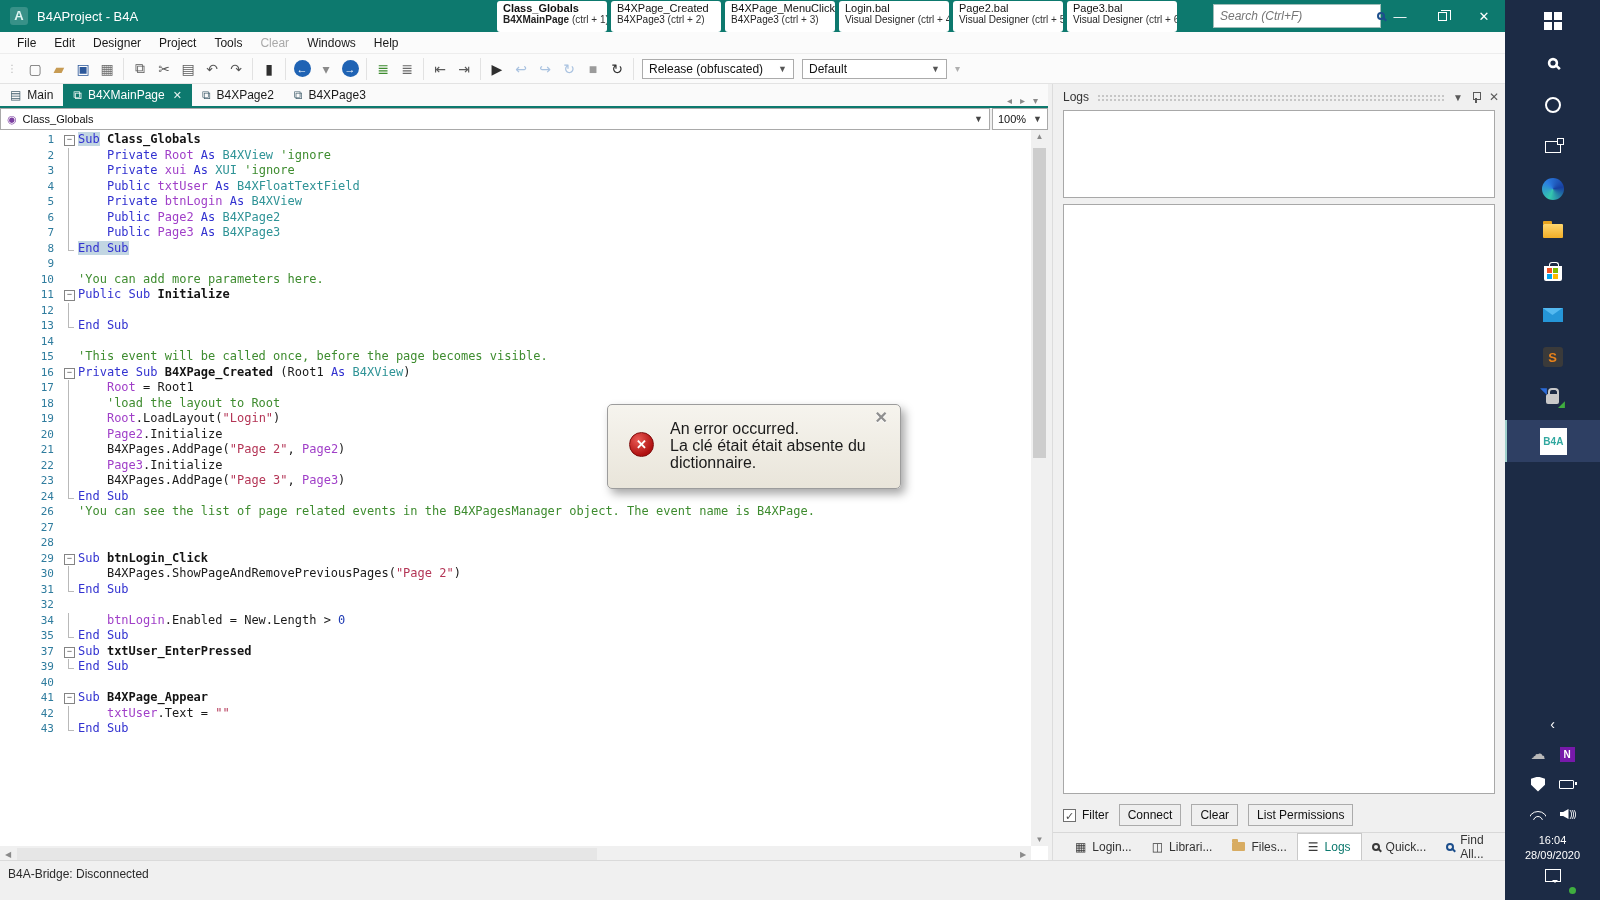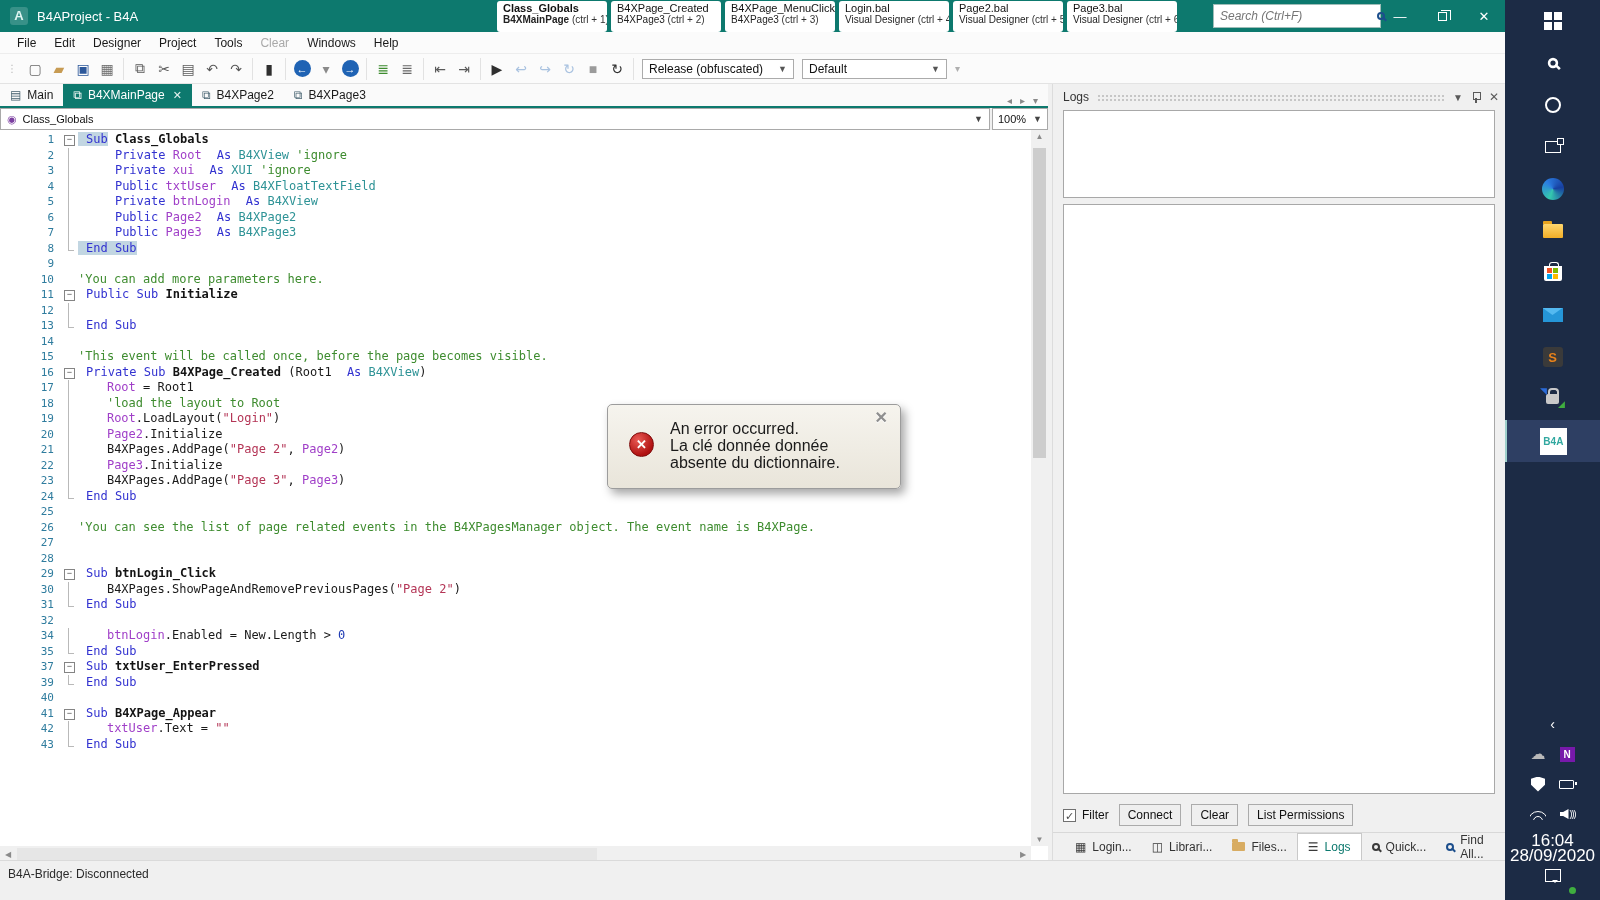--- a/index.html
+++ b/index.html
@@ -64,21 +64,21 @@
   
   .editor { position:absolute; left:0; top:130px; width:1048px; height:732px; background:#fff; }
   .code-scroll { position:absolute; left:0; top:0; right:17px; bottom:16px; overflow:hidden; padding-top:2px; }
   .code-line { display:flex; height:15.5px; line-height:15.5px; white-space:pre; }
   .ln-num { width:64px; flex:none; text-align:right; padding-right:10px; font-family:"DejaVu Sans Mono",monospace; font-size:11px; color:var(--line-number); }
   .fold { width:14px; flex:none; position:relative; }
   .fold-s::before { content:'−'; position:absolute; left:0; top:3px; width:9px; height:9px; border:1px solid #848484; background:#fff; font-size:9px; line-height:7px; text-align:center; color:#444; }
   .fold-i::before { content:''; position:absolute; left:4px; top:0; width:1px; height:100%; background:#B9B9B9; }
   .fold-e::before { content:''; position:absolute; left:4px; top:0; width:5px; height:60%; border-left:1px solid #B9B9B9; border-bottom:1px solid #B9B9B9; }
   .code-text { font-family:"DejaVu Sans Mono",monospace; font-size:12px; color:#1A1A1A; white-space:pre; }
-  .tok-k { color:var(--keyword);padding-left:8px; }
+  .tok-k { color:var(--keyword); }
   .tok-g { color:var(--global-var); }
   .tok-y { color:var(--type-name); }
   .tok-c { color:var(--comment); }
   .tok-s { color:var(--string); }
   .tok-n { color:var(--number); }
   .tok-b { font-weight:bold; color:#141414; }
   .tok-h { background:var(--selection); }
   .vscroll { position:absolute; right:0; top:0; width:17px; bottom:16px; background:#F0F0F0; }
   .hscroll { position:absolute; left:0; bottom:0; height:16px; right:17px; background:#F0F0F0; display:flex; align-items:center; }
   .scroll-arrow { color:#8A8A8A; font-size:8px; width:16px; text-align:center; flex:none; }
@@ -155,21 +155,21 @@
   .shield-ico { width:14px; height:15px; background:#fff; clip-path:polygon(50% 0, 100% 15%, 100% 55%, 50% 100%, 0 55%, 0 15%); position:relative; }
   .shield-dot { position:absolute; right:24px; bottom:6px; width:7px; height:7px; background:#3FAE3F; border-radius:50%; }
   .battery-ico { width:15px; height:9px; border:1.5px solid #fff; border-radius:1px; position:relative; }
   .battery-ico::after { content:''; position:absolute; right:-3.5px; top:1.5px; width:2px; height:3px; background:#fff; }
   .wifi-ico { width:16px; height:11px; position:relative; overflow:hidden; }
   .wifi-ico::before { content:''; position:absolute; left:50%; top:2px; transform:translateX(-50%); width:18px; height:18px; border:1.5px solid #fff; border-radius:50%; }
   .wifi-ico::after { content:''; position:absolute; left:50%; top:7px; transform:translateX(-50%); width:8px; height:8px; border:1.5px solid #fff; border-radius:50%; }
   .vol-ico { display:flex; align-items:center; color:#fff; }
   .vol-body { width:9px; height:10px; background:#fff; clip-path:polygon(0 30%, 40% 30%, 100% 0, 100% 100%, 40% 70%, 0 70%); }
   .vol-waves { font-size:9px; margin-left:1px; letter-spacing:-1px; }
-  .clock { text-align:center; font-size:17px; line-height:15px; color:#fff; flex:none; padding:4px 0 6px; }
+  .clock { text-align:center; font-size:11px; line-height:15px; color:#fff; flex:none; padding:4px 0 6px; }
   .action-center { width:16px; height:13px; border:1.5px solid #fff; position:relative; margin-bottom:4px; }
   .action-center::after { content:''; position:absolute; left:6px; bottom:-5px; border:3px solid transparent; border-top-color:#fff; }
   .tb-bottom-pad { height:14px; flex:none; }
 </style>
 </head>
 <body>
 
 <div class="screen">
 
   <div class="titlebar">
@@ -338,21 +338,20 @@
         <div class="code-line"><span class="ln-num">15</span><span class="fold"></span><span class="code-text"><span class="tok-c">'This event will be called once, before the page becomes visible.</span></span></div>
         <div class="code-line"><span class="ln-num">16</span><span class="fold fold-s"></span><span class="code-text"><span class="tok-k">Private Sub </span><span class="tok-b">B4XPage_Created</span><span> (Root1 </span><span class="tok-k">As </span><span class="tok-y">B4XView</span><span>)</span></span></div>
         <div class="code-line"><span class="ln-num">17</span><span class="fold fold-i"></span><span class="code-text"><span>    </span><span class="tok-g">Root</span><span> = Root1</span></span></div>
         <div class="code-line"><span class="ln-num">18</span><span class="fold fold-i"></span><span class="code-text"><span>    </span><span class="tok-c">'load the layout to Root</span></span></div>
         <div class="code-line"><span class="ln-num">19</span><span class="fold fold-i"></span><span class="code-text"><span>    </span><span class="tok-g">Root</span><span>.LoadLayout(</span><span class="tok-s">"Login"</span><span>)</span></span></div>
         <div class="code-line"><span class="ln-num">20</span><span class="fold fold-i"></span><span class="code-text"><span>    </span><span class="tok-g">Page2</span><span>.Initialize</span></span></div>
         <div class="code-line"><span class="ln-num">21</span><span class="fold fold-i"></span><span class="code-text"><span>    </span><span>B4XPages.AddPage(</span><span class="tok-s">"Page 2"</span><span>, </span><span class="tok-g">Page2</span><span>)</span></span></div>
         <div class="code-line"><span class="ln-num">22</span><span class="fold fold-i"></span><span class="code-text"><span>    </span><span class="tok-g">Page3</span><span>.Initialize</span></span></div>
         <div class="code-line"><span class="ln-num">23</span><span class="fold fold-i"></span><span class="code-text"><span>    </span><span>B4XPages.AddPage(</span><span class="tok-s">"Page 3"</span><span>, </span><span class="tok-g">Page3</span><span>)</span></span></div>
         <div class="code-line"><span class="ln-num">24</span><span class="fold fold-e"></span><span class="code-text"><span class="tok-k">End Sub</span></span></div>
-        <div class="code-line"><span class="ln-num">25</span><span class="fold"></span><span class="code-text"></span></div>
         <div class="code-line"><span class="ln-num">26</span><span class="fold"></span><span class="code-text"><span class="tok-c">'You can see the list of page related events in the B4XPagesManager object. The event name is B4XPage.</span></span></div>
         <div class="code-line"><span class="ln-num">27</span><span class="fold"></span><span class="code-text"></span></div>
         <div class="code-line"><span class="ln-num">28</span><span class="fold"></span><span class="code-text"></span></div>
         <div class="code-line"><span class="ln-num">29</span><span class="fold fold-s"></span><span class="code-text"><span class="tok-k">Sub </span><span class="tok-b">btnLogin_Click</span></span></div>
         <div class="code-line"><span class="ln-num">30</span><span class="fold fold-i"></span><span class="code-text"><span>    </span><span>B4XPages.ShowPageAndRemovePreviousPages(</span><span class="tok-s">"Page 2"</span><span>)</span></span></div>
         <div class="code-line"><span class="ln-num">31</span><span class="fold fold-e"></span><span class="code-text"><span class="tok-k">End Sub</span></span></div>
         <div class="code-line"><span class="ln-num">32</span><span class="fold"></span><span class="code-text"></span></div>
         <div class="code-line"><span class="ln-num">34</span><span class="fold fold-i"></span><span class="code-text"><span>    </span><span class="tok-g">btnLogin</span><span>.Enabled = New.Length &gt; </span><span class="tok-n">0</span></span></div>
         <div class="code-line"><span class="ln-num">35</span><span class="fold fold-e"></span><span class="code-text"><span class="tok-k">End Sub</span></span></div>
         <div class="code-line"><span class="ln-num">37</span><span class="fold fold-s"></span><span class="code-text"><span class="tok-k">Sub </span><span class="tok-b">txtUser_EnterPressed</span></span></div>
@@ -371,21 +370,21 @@
       <span class="scroll-arrow">◀</span>
       <div class="h-thumb"></div>
       <span class="scroll-arrow right-arrow">▶</span>
     </div>
   </div>
 
   <div class="error-dialog">
     <div class="err-icon">✕</div>
     <div class="err-text">
       <div>An error occurred.</div>
-      <div>La clé donnée donnée absente du dictionnaire.</div>
+      <div>La clé était était absente du dictionnaire.</div>
     </div>
     <div class="err-close">✕</div>
   </div>
 
   <div class="right-panel">
     <div class="logs-header">
       <span class="logs-title">Logs</span>
       <span class="dots-fill"></span>
       <span class="hdr-ico">▼</span>
       <span class="pin-icon"></span>

